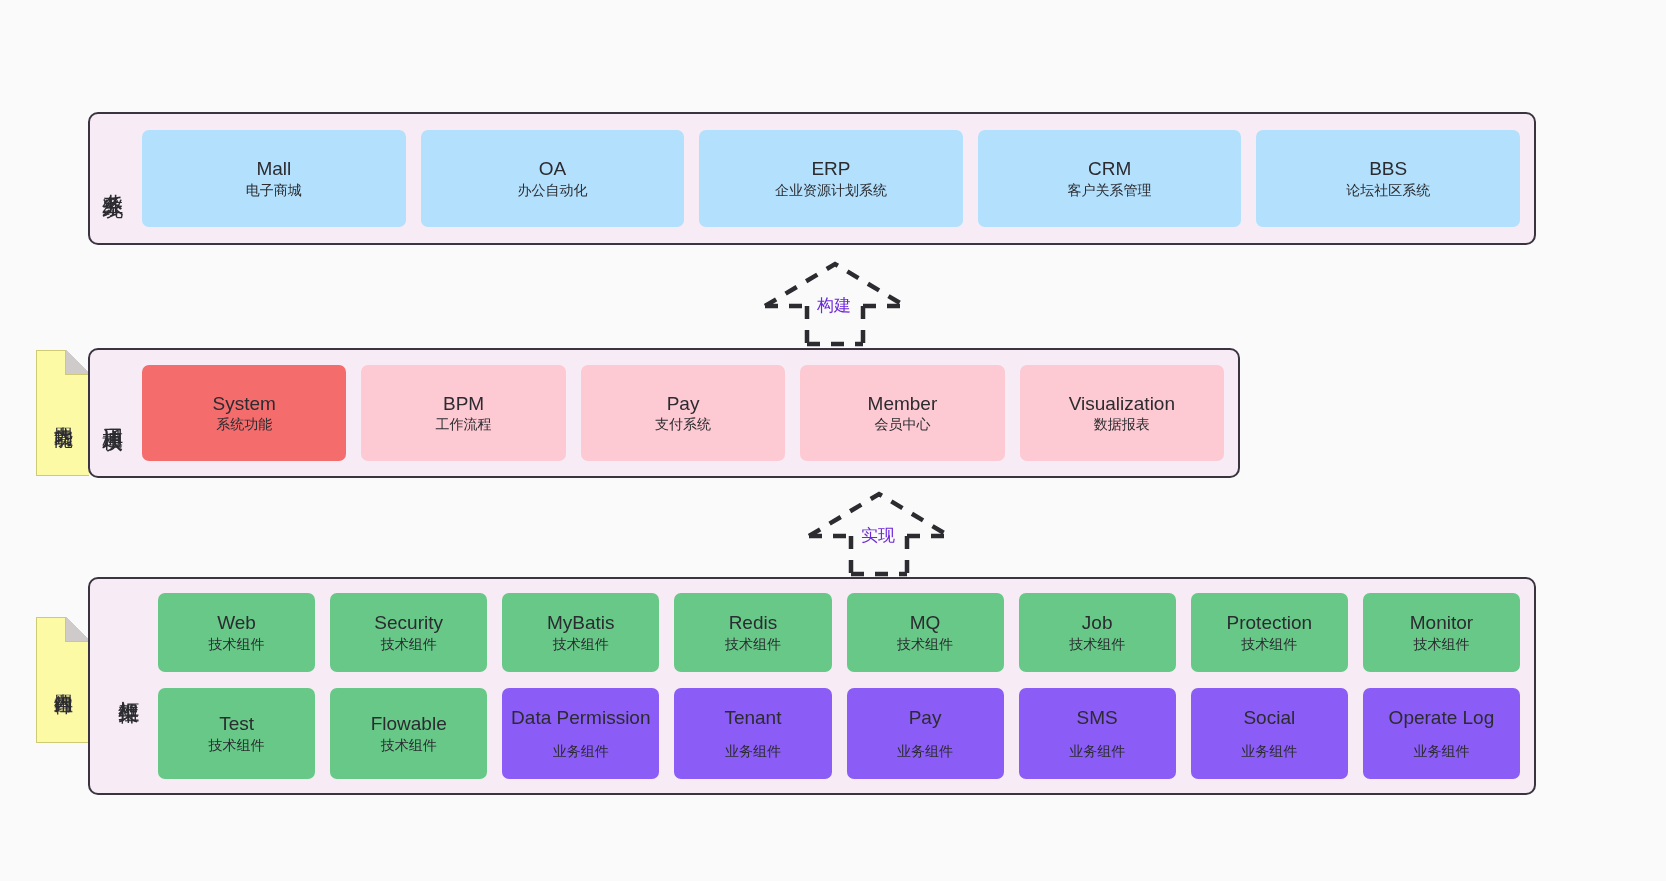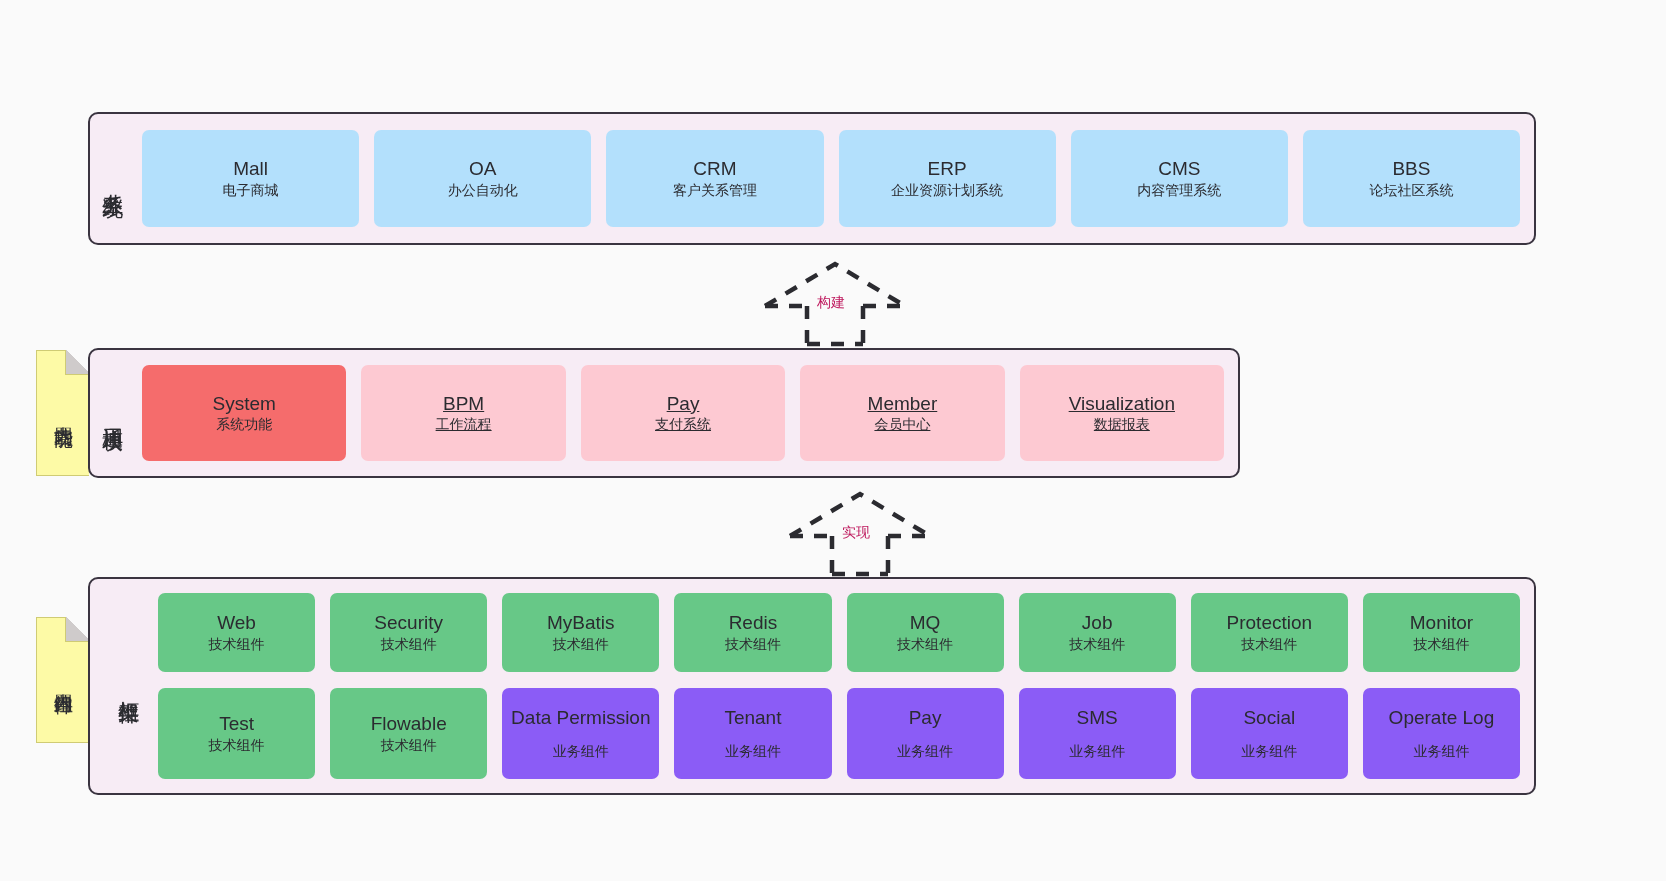--- a/index.html
+++ b/index.html
@@ -66,21 +66,21 @@
     text-align: center;
     color: #2b2b30;
     line-height: 1.28;
     padding: 6px 4px;
     min-width: 0;
   }
   .card .t1 { font-size: 19px; }
   .card .t2 { font-size: 14px; }
   .card.blue       { background: #b3e0fc; }
   .card.red        { background: #f56c6c; }
-  .card.pink       { background: #fdc9d2; text-decoration: underline; }
+  .card.pink       { background: #fdc9d2; }
   .card.green      { background: #67c887; }
   .card.lightgreen { background: #8b5cf6; gap: 12px; }
 
   
   #layer-business { left: 88px;  top: 112px; width: 1448px; height: 133px; }
   #layer-common   { left: 88px;  top: 348px; width: 1152px; height: 130px; }
   #layer-frame    { left: 88px;  top: 577px; width: 1448px; height: 218px; padding-left: 16px; }
 
   #layer-business .layer-body { padding: 16px 14px 16px 6px; }
   #layer-common   .layer-body { padding: 15px 14px 15px 6px; }
@@ -113,58 +113,54 @@
     border-bottom: 1px solid #cfcb74;
   }
   #note-common { left: 36px; top: 350px;  height: 126px; }
   #note-frame  { left: 36px; top: 617px;  height: 126px; }
 
   
   .arrow { position: absolute; }
   .arrow svg { display: block; overflow: visible; }
   .arrow .lbl {
     position: absolute;
-    font-size: 14px;
-    color: #be185d;
+    font-size: 17px;
+    color: #6d28d9;
     white-space: nowrap;
     user-select: none;
   }
   #arrow-build  { left: 755px; top: 258px; width: 160px; height: 88px; }
   #arrow-build  .lbl { left: 62px; top: 36px; }
-  #arrow-impl   { left: 780px; top: 488px; width: 160px; height: 88px; font-family: Liberation Serif, serif; }
+  #arrow-impl   { left: 799px; top: 488px; width: 160px; height: 88px; font-family: Liberation Serif, serif; }
   #arrow-impl   .lbl { left: 62px; top: 36px; }
 </style>
 </head>
 <body>
 
 <div id="canvas">
 
   <div class="layer" id="layer-business">
     <div class="layer-title">业务系统</div>
     <div class="layer-body">
       <div class="row">
         <div class="card blue">
           <span class="t1">Mall</span>
           <span class="t2">电子商城</span>
         </div>
         <div class="card blue">
           <span class="t1">OA</span>
           <span class="t2">办公自动化</span>
         </div>
         <div class="card blue">
+          <span class="t1">ERP</span>
+          <span class="t2">企业资源计划系统</span>
+        </div>
+        <div class="card blue">
           <span class="t1">CRM</span>
           <span class="t2">客户关系管理</span>
-        </div>
-        <div class="card blue">
-          <span class="t1">ERP</span>
-          <span class="t2">企业资源计划系统</span>
-        </div>
-        <div class="card blue">
-          <span class="t1">CMS</span>
-          <span class="t2">内容管理系统</span>
         </div>
         <div class="card blue">
           <span class="t1">BBS</span>
           <span class="t2">论坛社区系统</span>
         </div>
       </div>
     </div>
   </div>
 
   <div class="arrow" id="arrow-build">

